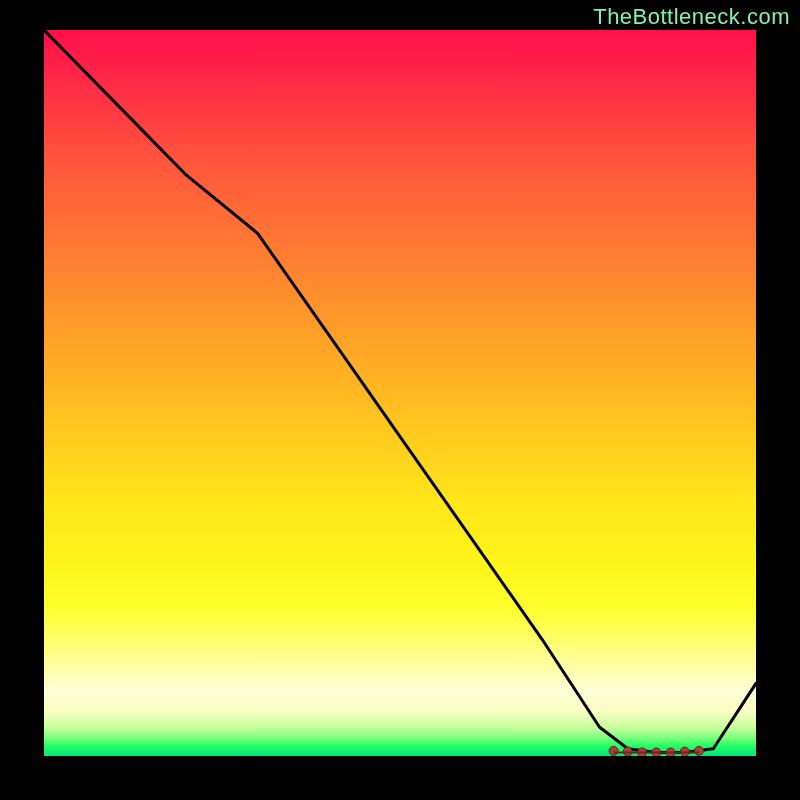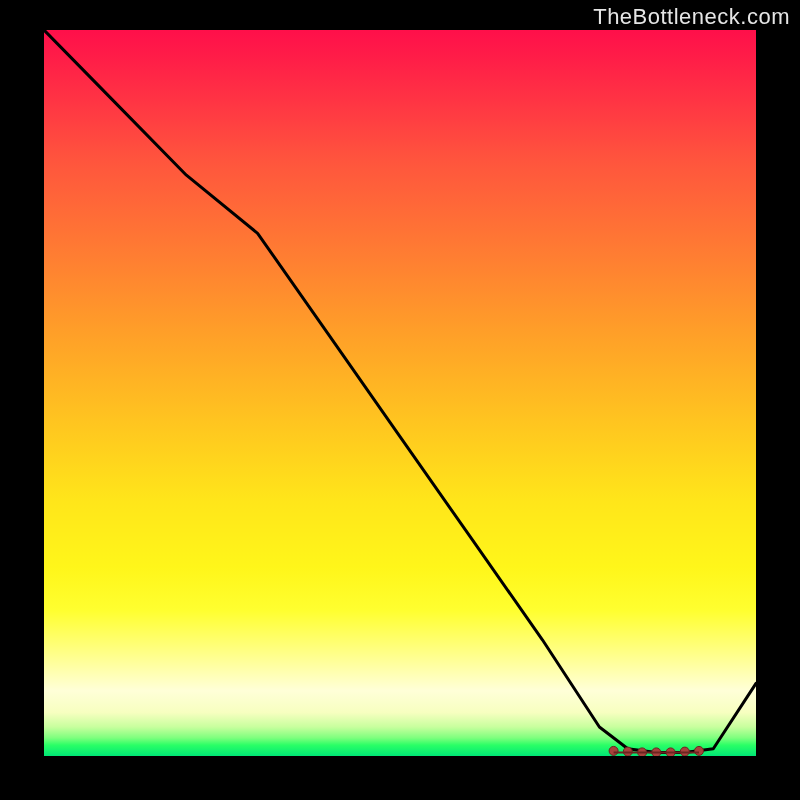--- a/index.html
+++ b/index.html
@@ -14,21 +14,21 @@
   .frame {
     position: relative;
     width: 800px;
     height: 800px;
     background: #000;
   }
   .watermark {
     position: absolute;
     top: 4px;
     right: 10px;
-    color: #e5e5e5;
+    color: #86efac;
     font-size: 22px;
     letter-spacing: 0.5px;
     z-index: 50;
   }
   .plot-wrap {
     position: absolute;
     left: 44px;
     top: 30px;
     width: 712px;   
     height: 726px;  

